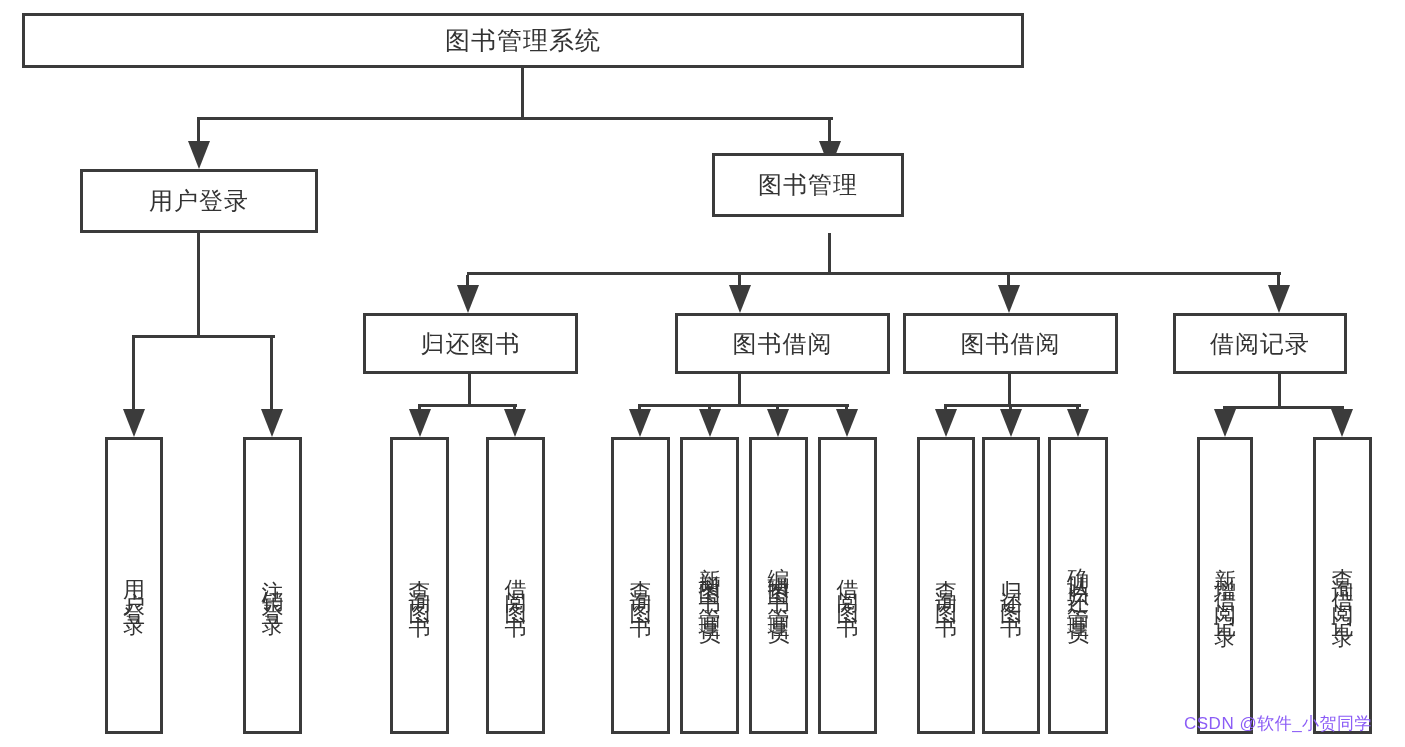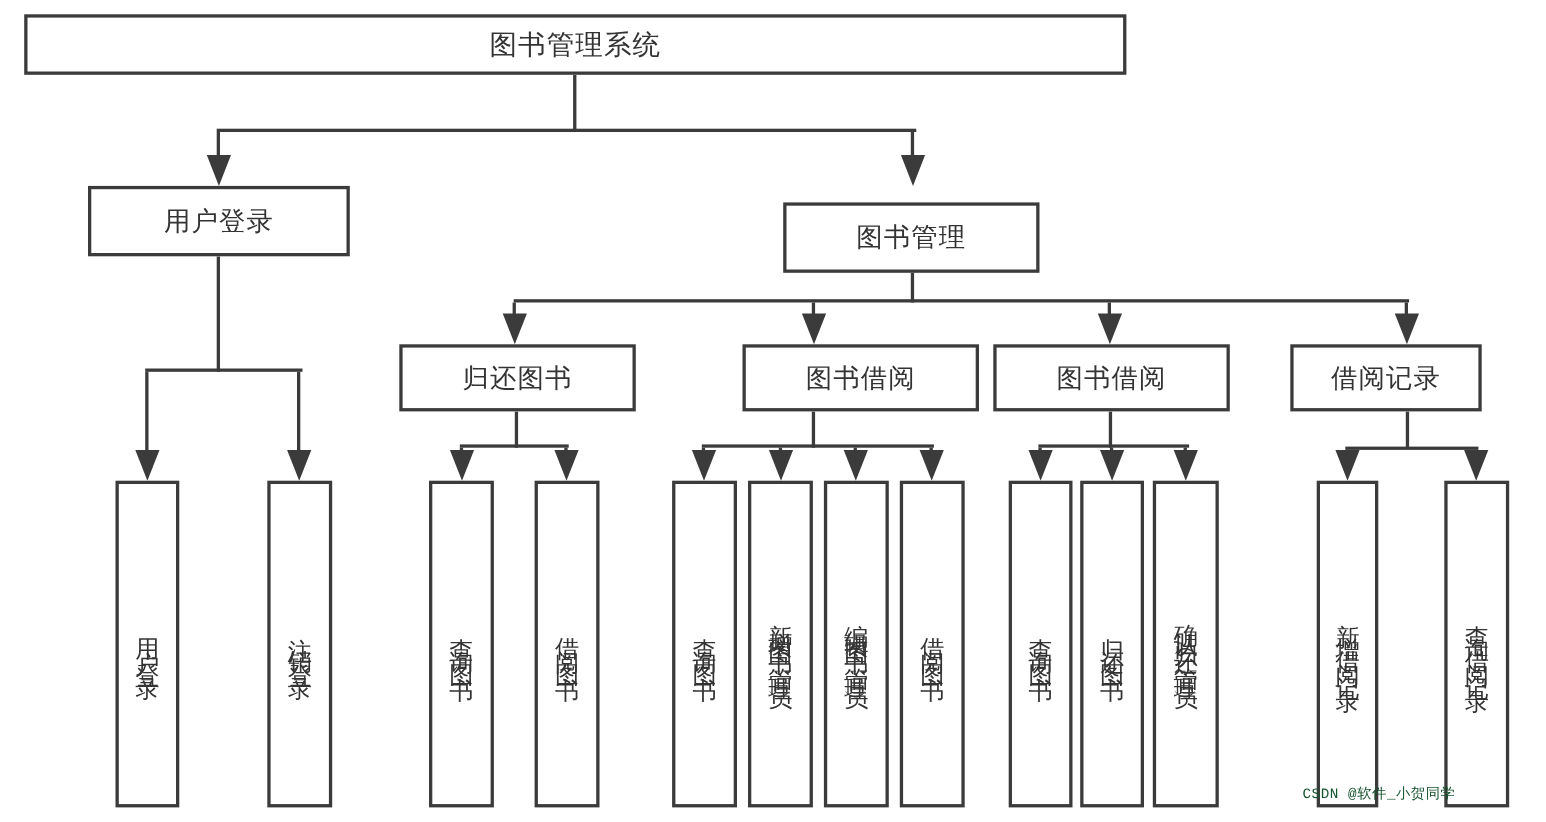--- a/index.html
+++ b/index.html
@@ -19,39 +19,39 @@
   }
   .vlong{letter-spacing:8px;}
   .ln{position:absolute;background:#3b3b3b;z-index:1;}
   .ah{
     position:absolute;width:0;height:0;z-index:1;
     border-left:11px solid transparent;border-right:11px solid transparent;
     border-top:28px solid #3b3b3b;
   }
   .watermark{
     position:absolute;left:1184px;top:712px;z-index:9;
-    font-size:13px;color:#14532d;letter-spacing:0.5px;white-space:nowrap;font-family:Liberation Mono, monospace;
+    font-size:17px;color:#8b5cf6;letter-spacing:0.5px;white-space:nowrap;
   }
 </style>
 </head>
 <body>
 
 <div id="canvas">
 
   <div class="box hbox title" style="left:22px;top:13px;width:1002px;height:55px;text-align:right;">图书管理系统</div>
 
   <div class="ln" style="left:521px;top:68px;width:3px;height:52px;"></div>
   <div class="ln" style="left:197px;top:117px;width:636px;height:3px;"></div>
   <div class="ln" style="left:197px;top:120px;width:3px;height:24px;"></div>
   <div class="ah" style="left:188px;top:141px;"></div>
   <div class="ln" style="left:828px;top:120px;width:3px;height:24px;"></div>
   <div class="ah" style="left:819px;top:141px;"></div>
 
   <div class="box hbox" style="left:80px;top:169px;width:238px;height:64px;">用户登录</div>
-  <div class="box hbox" style="left:712px;top:184px;width:233px;height:64px;">图书管理</div>
+  <div class="box hbox" style="left:712px;top:153px;width:192px;height:64px;">图书管理</div>
 
   <div class="ln" style="left:828px;top:233px;width:3px;height:42px;"></div>
   <div class="ln" style="left:467px;top:272px;width:814px;height:3px;"></div>
   <div class="ln" style="left:466px;top:275px;width:3px;height:14px;"></div>
   <div class="ah" style="left:457px;top:285px;"></div>
   <div class="ln" style="left:738px;top:275px;width:3px;height:14px;"></div>
   <div class="ah" style="left:729px;top:285px;"></div>
   <div class="ln" style="left:1007px;top:275px;width:3px;height:14px;"></div>
   <div class="ah" style="left:998px;top:285px;"></div>
   <div class="ln" style="left:1277px;top:275px;width:3px;height:14px;"></div>

